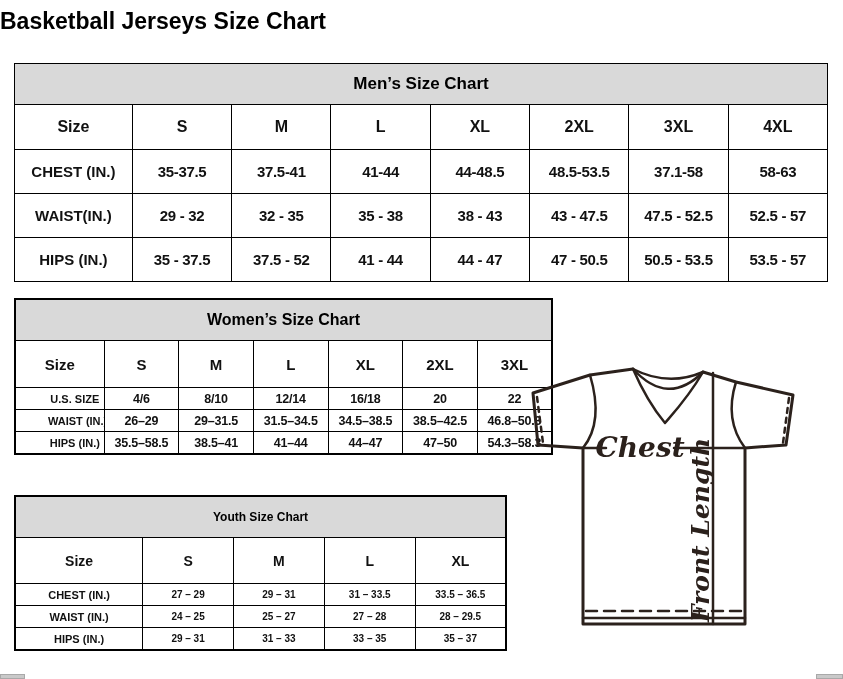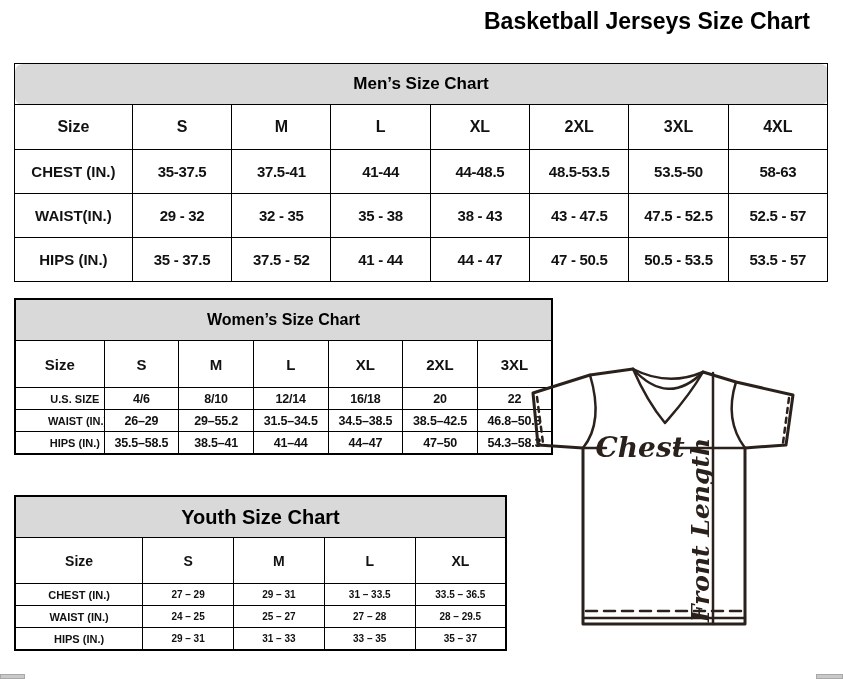--- a/index.html
+++ b/index.html
@@ -1,47 +1,47 @@
 <!DOCTYPE html>
 <html><head>
 <meta charset="utf-8">
 <style>
   html,body{margin:0;padding:0;background:#fff;}
   .page{
     position:relative;width:843px;height:679px;background:#ffffff;
     font-family:"Liberation Sans",sans-serif;color:#111;overflow:hidden;
   }
   .page-title{
-    position:absolute;top:8px;left:0;width:810px;text-align:right;
+    position:absolute;top:8px;left:0;width:810px;text-align:left;
     font-size:23px;font-weight:bold;color:#000;letter-spacing:0;margin:0;
   }
   table.t{
     position:absolute;border-collapse:collapse;background:#fff;table-layout:fixed;
   }
   table.t th,table.t td{
     border:1px solid #000;text-align:center;vertical-align:middle;padding:0 2px;
     font-weight:bold;color:#111;overflow:hidden;white-space:nowrap;
   }
   table.t .title{background:#d9d9d9;color:#000;}
   
   .mens{left:14px;top:63px;width:814px;}
-  .mens th,.mens td{border-width:2px;border-radius:8px;}
+  .mens th,.mens td{border-width:2px;}
   .mens .title{height:40px;font-size:17px;}
   .mens .hdr{height:44px;font-size:16px;}
   .mens .lbl{font-size:15px;}
   .mens td{height:43px;font-size:15px;letter-spacing:-0.3px;}
   
   .womens{left:14px;top:298px;width:539px;border:2px solid #000;}
   .womens .title{height:40px;font-size:16px;}
   .womens .hdr{height:46px;font-size:15px;}
   .womens .lbl{font-size:11px;padding-left:32px;}
   .womens td{height:21px;font-size:12.5px;letter-spacing:-0.2px;}
   
   .youth{left:14px;top:495px;width:493px;border:2px solid #000;}
-  .youth .title{height:40px;font-size:20px;}
+  .youth .title{height:40px;font-size:12px;}
   .youth .hdr{height:45px;font-size:14px;}
   .youth .lbl{font-size:11px;}
   .youth td{height:21px;font-size:10px;}
   
   .jersey{position:absolute;left:526px;top:360px;width:276px;height:270px;}
   .frag{position:absolute;height:5px;background:#c9c9c9;border:1px solid #a9a9a9;box-sizing:border-box;}
   .frag-left{left:0;bottom:0;width:25px;}
   .frag-right{right:0;bottom:0;width:27px;}
 </style>
 </head>
@@ -76,21 +76,21 @@
           <th class="hdr">3XL</th>
           <th class="hdr">4XL</th>
         </tr>
         <tr>
           <th class="lbl">CHEST (IN.)</th>
           <td>35-37.5</td>
           <td>37.5-41</td>
           <td>41-44</td>
           <td>44-48.5</td>
           <td>48.5-53.5</td>
-          <td>53.5-50</td>
+          <td>37.1-58</td>
           <td>58-63</td>
         </tr>
         <tr>
           <th class="lbl">WAIST(IN.)</th>
           <td>29 - 32</td>
           <td>32 - 35</td>
           <td>35 - 38</td>
           <td>38 - 43</td>
           <td>43 - 47.5</td>
           <td>47.5 - 52.5</td>
@@ -137,21 +137,21 @@
           <td>4/6</td>
           <td>8/10</td>
           <td>12/14</td>
           <td>16/18</td>
           <td>20</td>
           <td>22</td>
         </tr>
         <tr>
           <th class="lbl">WAIST (IN.)</th>
           <td>26–29</td>
-          <td>29–55.2</td>
+          <td>29–31.5</td>
           <td>31.5–34.5</td>
           <td>34.5–38.5</td>
           <td>38.5–42.5</td>
           <td>46.8–50.3</td>
         </tr>
         <tr>
           <th class="lbl">HIPS (IN.)</th>
           <td>35.5–58.5</td>
           <td>38.5–41</td>
           <td>41–44</td>

